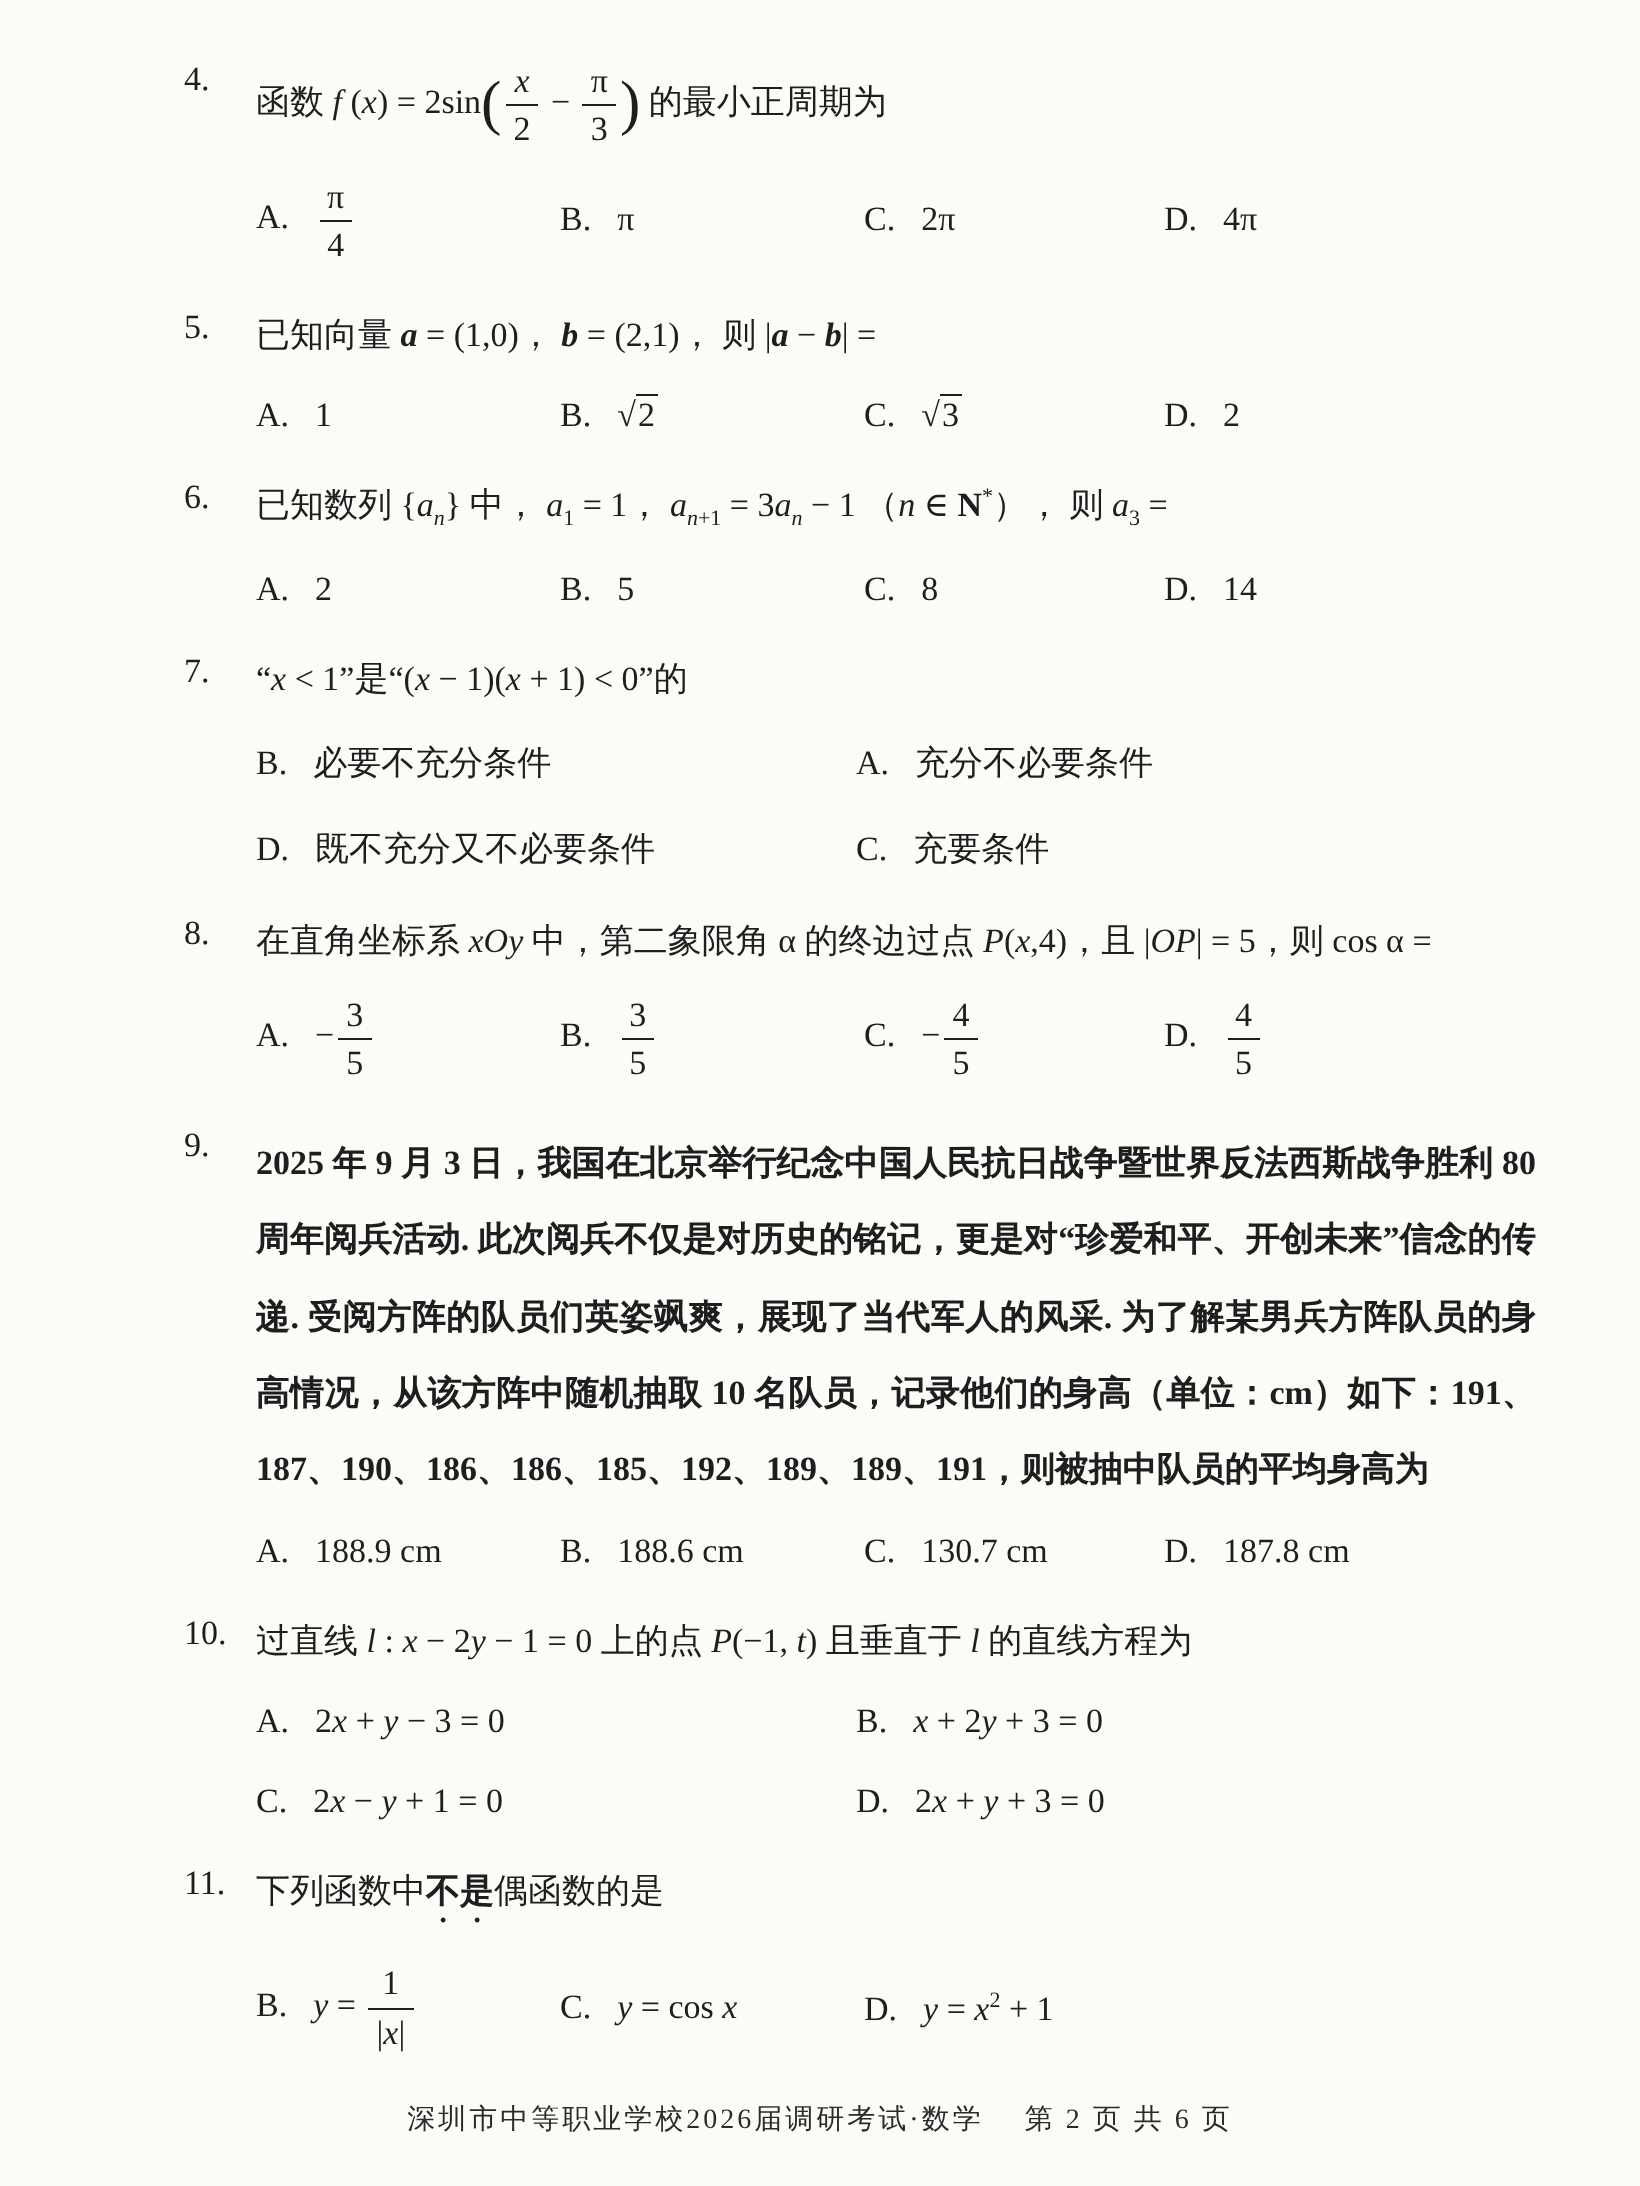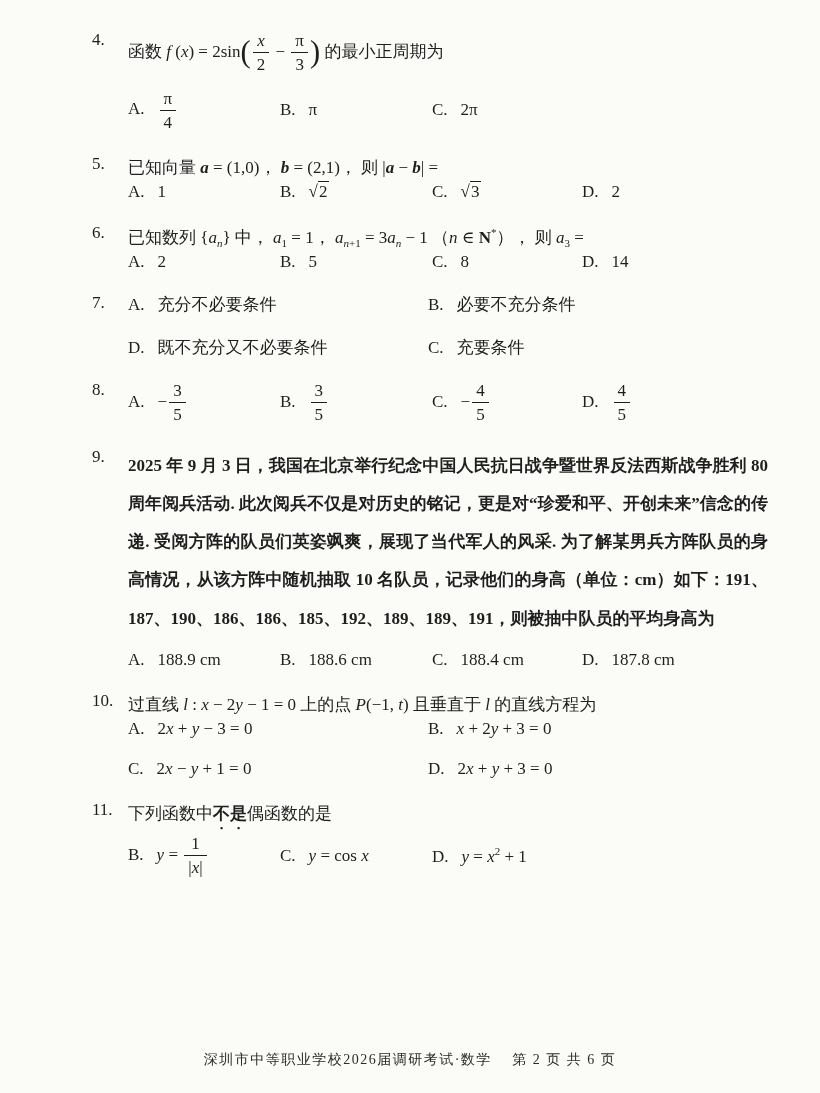--- a/index.html
+++ b/index.html
@@ -10,21 +10,21 @@
     font-family:"Liberation Serif","DejaVu Serif",serif;
     font-size:17px;
     padding:30px 52px 0 92px;
     position:relative;
     overflow:hidden;
   }
   .q { position:relative; padding-left:36px; margin-bottom:21px; }
   .qnum { position:absolute; left:0; top:0; }
   .stem { line-height:1.65; }
   .q9 .stem { line-height:2.25; text-align:justify;font-weight:bold; }
-  .opts { }
+  .opts { margin-top:16px; }
   .opts-tight { margin-top:12px; }
   .cols4 { display:grid; grid-template-columns:152px 152px 150px 1fr; align-items:center; }
   .cols2 { display:grid; grid-template-columns:300px 1fr; row-gap:20px; }
   .opt { white-space:nowrap; }
   .olabel { margin-right:13px; }
   
   i { font-style:italic; }
   b { font-weight:bold; }
   sup, sub { font-size:11px; }
   .fr { display:inline-flex; flex-direction:column; text-align:center;
@@ -50,20 +50,21 @@
         <span>π</span>
         <span>3</span>
       </span><span class="bp">)</span> 的最小正周期为</div>
   <div class="opts opts-tight cols4">
     <div class="opt"><span class="olabel">A.</span><span><span class="fr">
             <span>π</span>
             <span>4</span>
           </span></span></div>
     <div class="opt"><span class="olabel">B.</span><span>π</span></div>
     <div class="opt"><span class="olabel">C.</span><span>2π</span></div>
+    <div class="opt"><span class="olabel">D.</span><span>4π</span></div>
   </div>
 </section>
 
 <section class="q">
   <span class="qnum">5.</span>
   <div class="stem">已知向量 <b><i>a</i></b> = (1,0)， <b><i>b</i></b> = (2,1)， 则 |<b><i>a</i></b> − <b><i>b</i></b>| =</div>
   <div class="opts cols4">
     <div class="opt"><span class="olabel">A.</span><span>1</span></div>
     <div class="opt"><span class="olabel">B.</span><span>√<span class="ov">2</span></span></div>
     <div class="opt"><span class="olabel">C.</span><span>√<span class="ov">3</span></span></div>
@@ -77,30 +78,32 @@
   <div class="opts cols4">
     <div class="opt"><span class="olabel">A.</span><span>2</span></div>
     <div class="opt"><span class="olabel">B.</span><span>5</span></div>
     <div class="opt"><span class="olabel">C.</span><span>8</span></div>
     <div class="opt"><span class="olabel">D.</span><span>14</span></div>
   </div>
 </section>
 
 <section class="q">
   <span class="qnum">7.</span>
+  <div class="stem">“<i>x</i> &lt; 1”是“(<i>x</i> − 1)(<i>x</i> + 1) &lt; 0”的</div>
   <div class="opts cols2">
+    <div class="opt"><span class="olabel">B.</span><span>必要不充分条件</span></div>
     <div class="opt"><span class="olabel">A.</span><span>充分不必要条件</span></div>
-    <div class="opt"><span class="olabel">B.</span><span>必要不充分条件</span></div>
     <div class="opt"><span class="olabel">D.</span><span>既不充分又不必要条件</span></div>
     <div class="opt"><span class="olabel">C.</span><span>充要条件</span></div>
   </div>
 </section>
 
 <section class="q">
   <span class="qnum">8.</span>
+  <div class="stem">在直角坐标系 <i>xOy</i> 中，第二象限角 α 的终边过点 <i>P</i>(<i>x</i>,4)，且 |<i>OP</i>| = 5，则 cos α =</div>
   <div class="opts opts-tight cols4">
     <div class="opt"><span class="olabel">A.</span><span>−<span class="fr">
             <span>3</span>
             <span>5</span>
           </span></span></div>
     <div class="opt"><span class="olabel">B.</span><span><span class="fr">
             <span>3</span>
             <span>5</span>
           </span></span></div>
     <div class="opt"><span class="olabel">C.</span><span>−<span class="fr">
@@ -113,21 +116,21 @@
           </span></span></div>
   </div>
 </section>
 
 <section class="q q9">
   <span class="qnum">9.</span>
   <div class="stem">2025 年 9 月 3 日，我国在北京举行纪念中国人民抗日战争暨世界反法西斯战争胜利 80 周年阅兵活动. 此次阅兵不仅是对历史的铭记，更是对“珍爱和平、开创未来”信念的传递. 受阅方阵的队员们英姿飒爽，展现了当代军人的风采. 为了解某男兵方阵队员的身高情况，从该方阵中随机抽取 10 名队员，记录他们的身高（单位：cm）如下：191、187、190、186、186、185、192、189、189、191，则被抽中队员的平均身高为</div>
   <div class="opts opts-tight cols4">
     <div class="opt"><span class="olabel">A.</span><span>188.9 cm</span></div>
     <div class="opt"><span class="olabel">B.</span><span>188.6 cm</span></div>
-    <div class="opt"><span class="olabel">C.</span><span>188.4 cm</span></div>
+    <div class="opt"><span class="olabel">C.</span><span>130.7 cm</span></div>
     <div class="opt"><span class="olabel">D.</span><span>187.8 cm</span></div>
   </div>
 </section>
 
 <section class="q">
   <span class="qnum">10.</span>
   <div class="stem">过直线 <i>l</i> : <i>x</i> − 2<i>y</i> − 1 = 0 上的点 <i>P</i>(−1, <i>t</i>) 且垂直于 <i>l</i> 的直线方程为</div>
   <div class="opts cols2">
     <div class="opt"><span class="olabel">A.</span><span>2<i>x</i> + <i>y</i> − 3 = 0</span></div>
     <div class="opt"><span class="olabel">B.</span><span><i>x</i> + 2<i>y</i> + 3 = 0</span></div>

